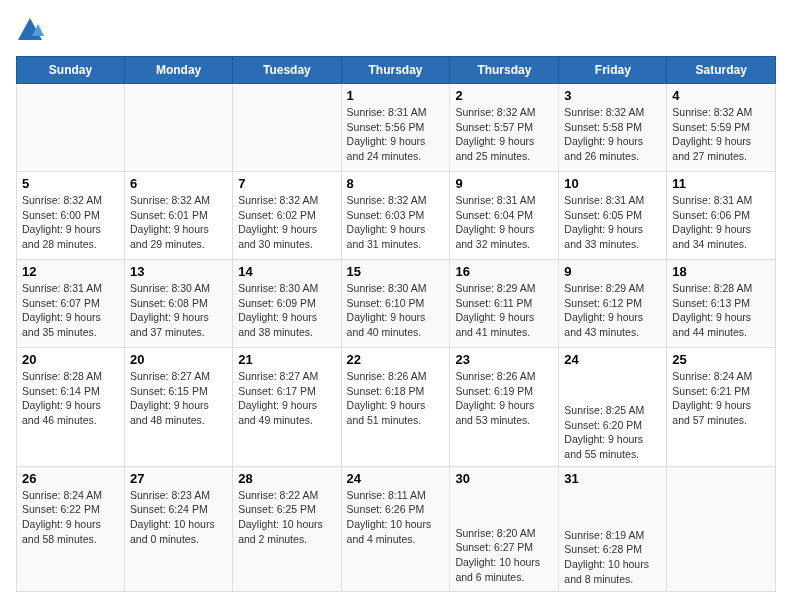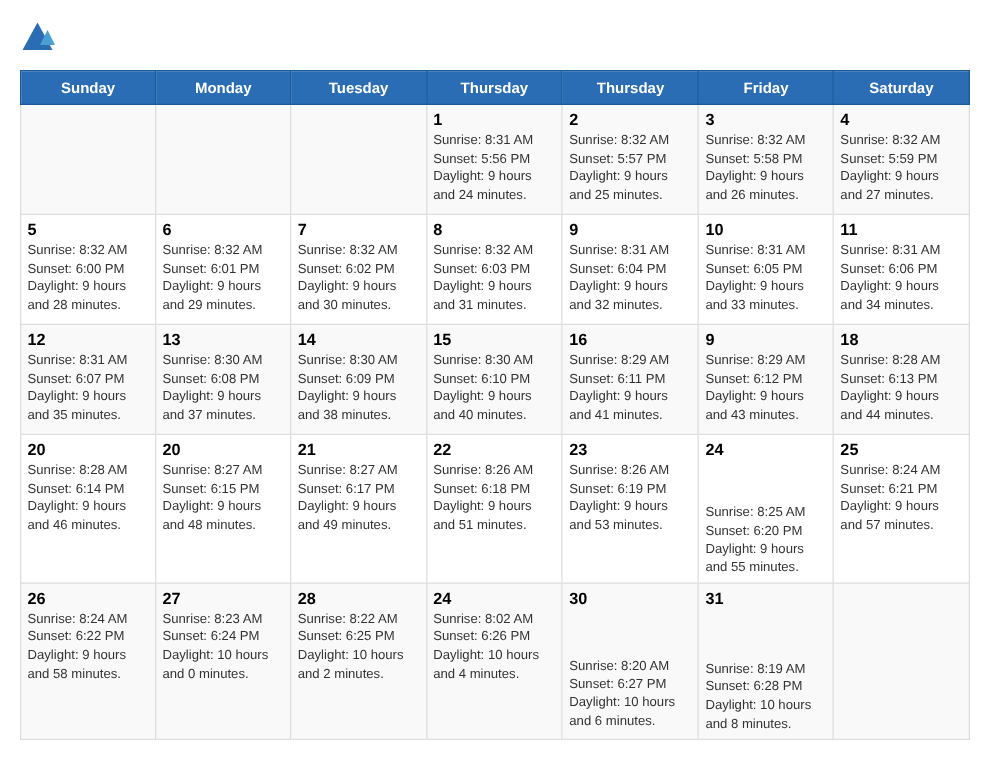--- a/index.html
+++ b/index.html
@@ -315,21 +315,21 @@
         </td>
         <td>
           <span class="day-num">28</span>
           <div class="day-info" style="white-space: pre-line;">Sunrise: 8:22 AM
 Sunset: 6:25 PM
 Daylight: 10 hours
 and 2 minutes.</div>
         </td>
         <td>
           <span class="day-num">24</span>
-          <div class="day-info" style="white-space: pre-line;">Sunrise: 8:02 AM
+          <div class="day-info" style="white-space: pre-line;">Sunrise: 8:11 AM
 Sunset: 6:26 PM
 Daylight: 10 hours
 and 4 minutes.</div>
         </td>
         <td>
           <span class="day-num">30</span>
           <div class="day-info" style="white-space: pre-line; margin-top: 40px;">Sunrise: 8:20 AM
 Sunset: 6:27 PM
 Daylight: 10 hours
 and 6 minutes.</div>

